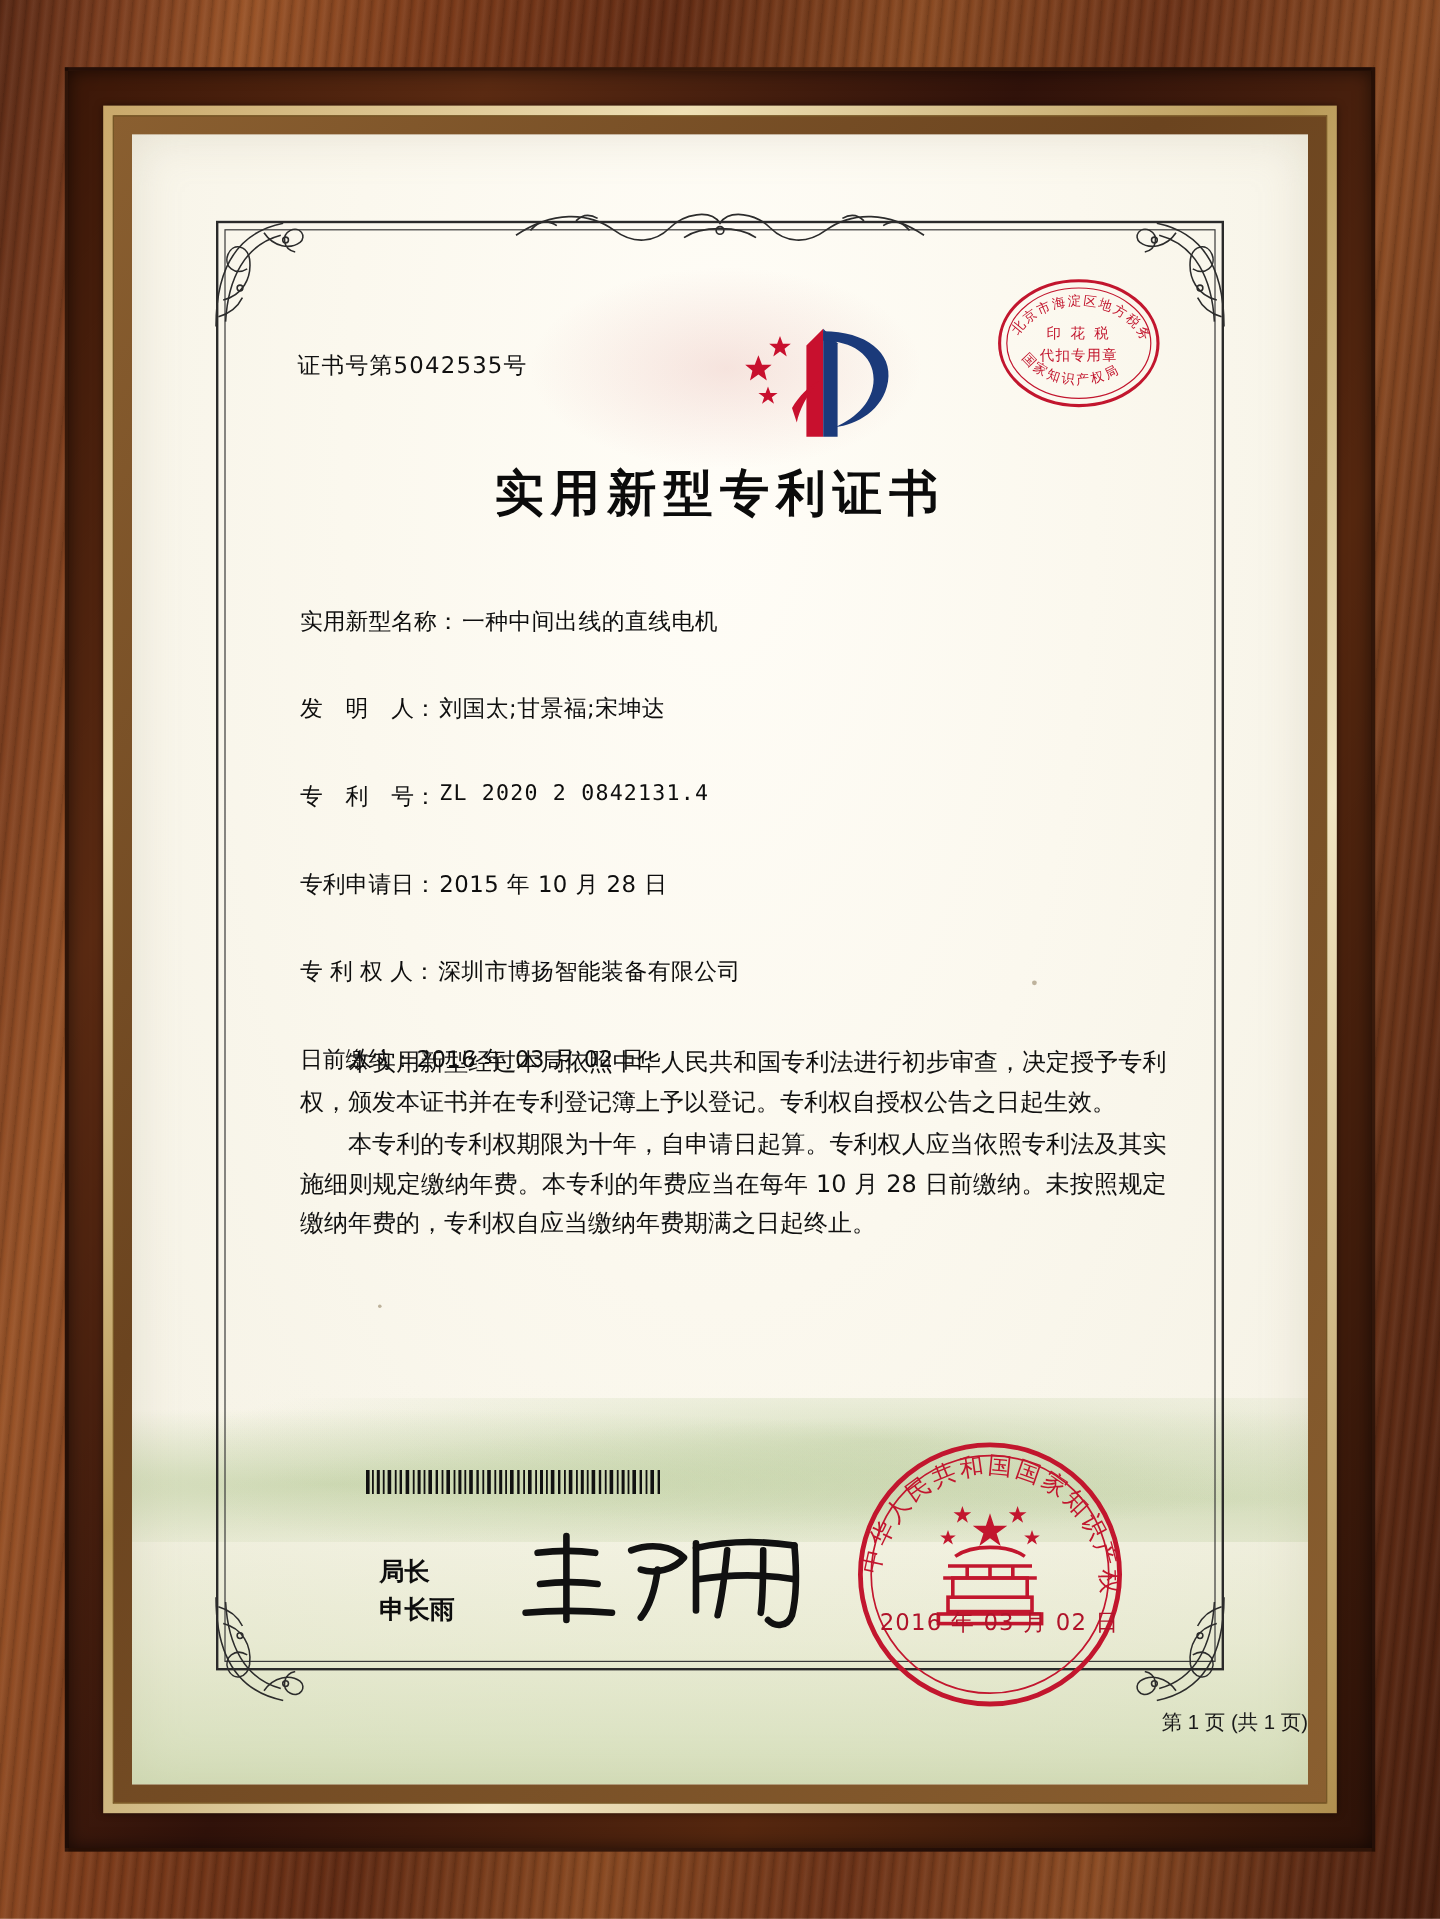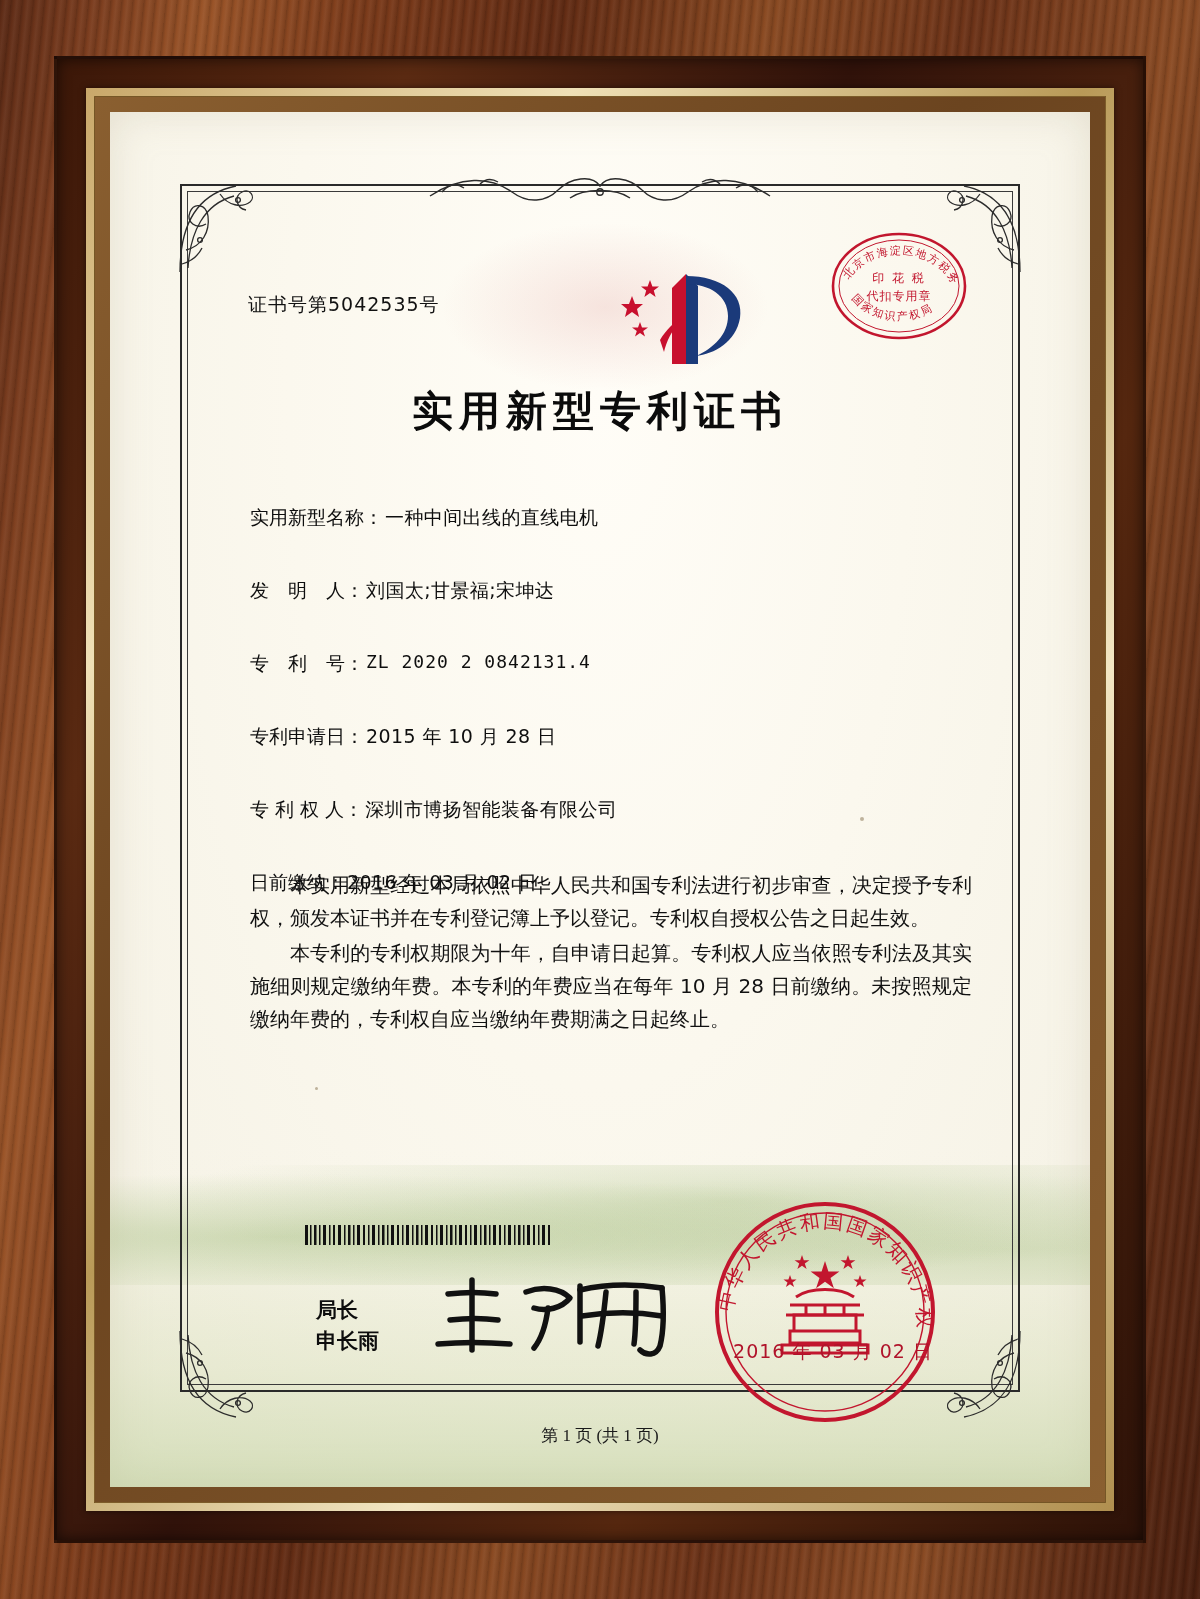--- a/index.html
+++ b/index.html
@@ -224,24 +224,24 @@
     text-align: center;
     font-size: 19px;
     color: #b0132a;
     letter-spacing: 1px;
     font-family: "DejaVu Sans", "Liberation Sans", sans-serif;
   }
 
   .page-no {
     position: absolute;
     left: 0; right: 0; top: 1312px;
-    text-align: center;
+    text-align: right;
     font-size: 17px;
     color: #1a1a1a;
-    font-family: Liberation Serif, serif;
+    font-family: Liberation Sans, sans-serif;
   }
   .dust {
     position: absolute;
     width: 4px; height: 4px;
     background: #8c7a5a;
     border-radius: 50%;
     opacity: 0.55;
   }
 </style>
 </head>

